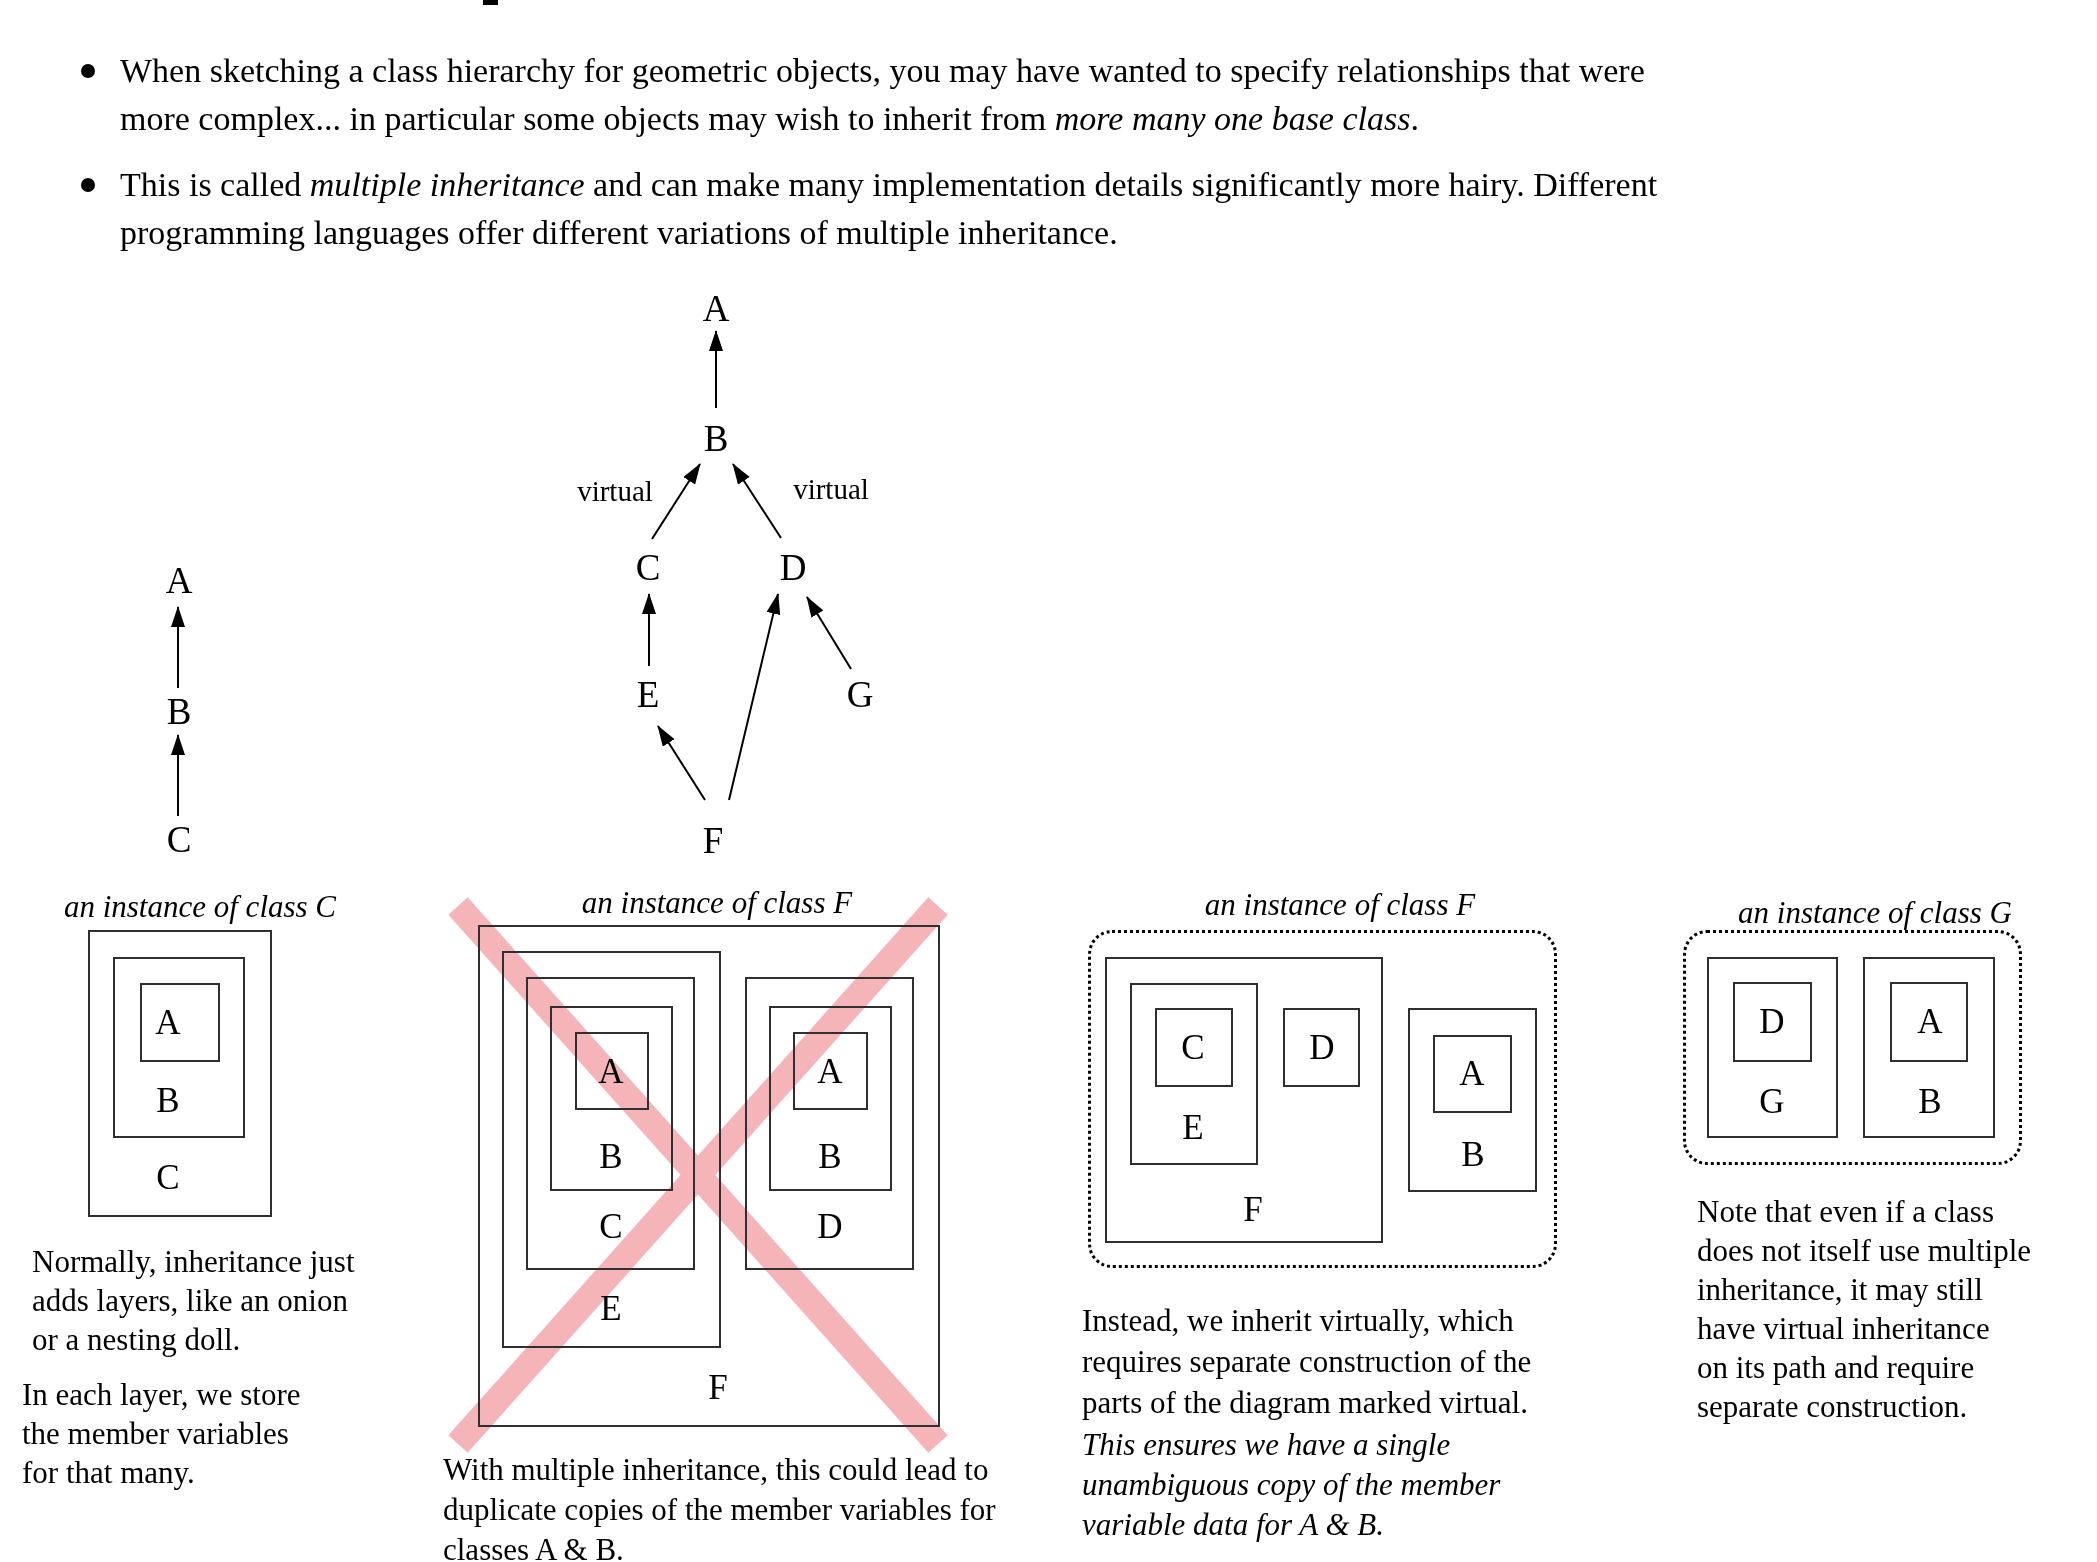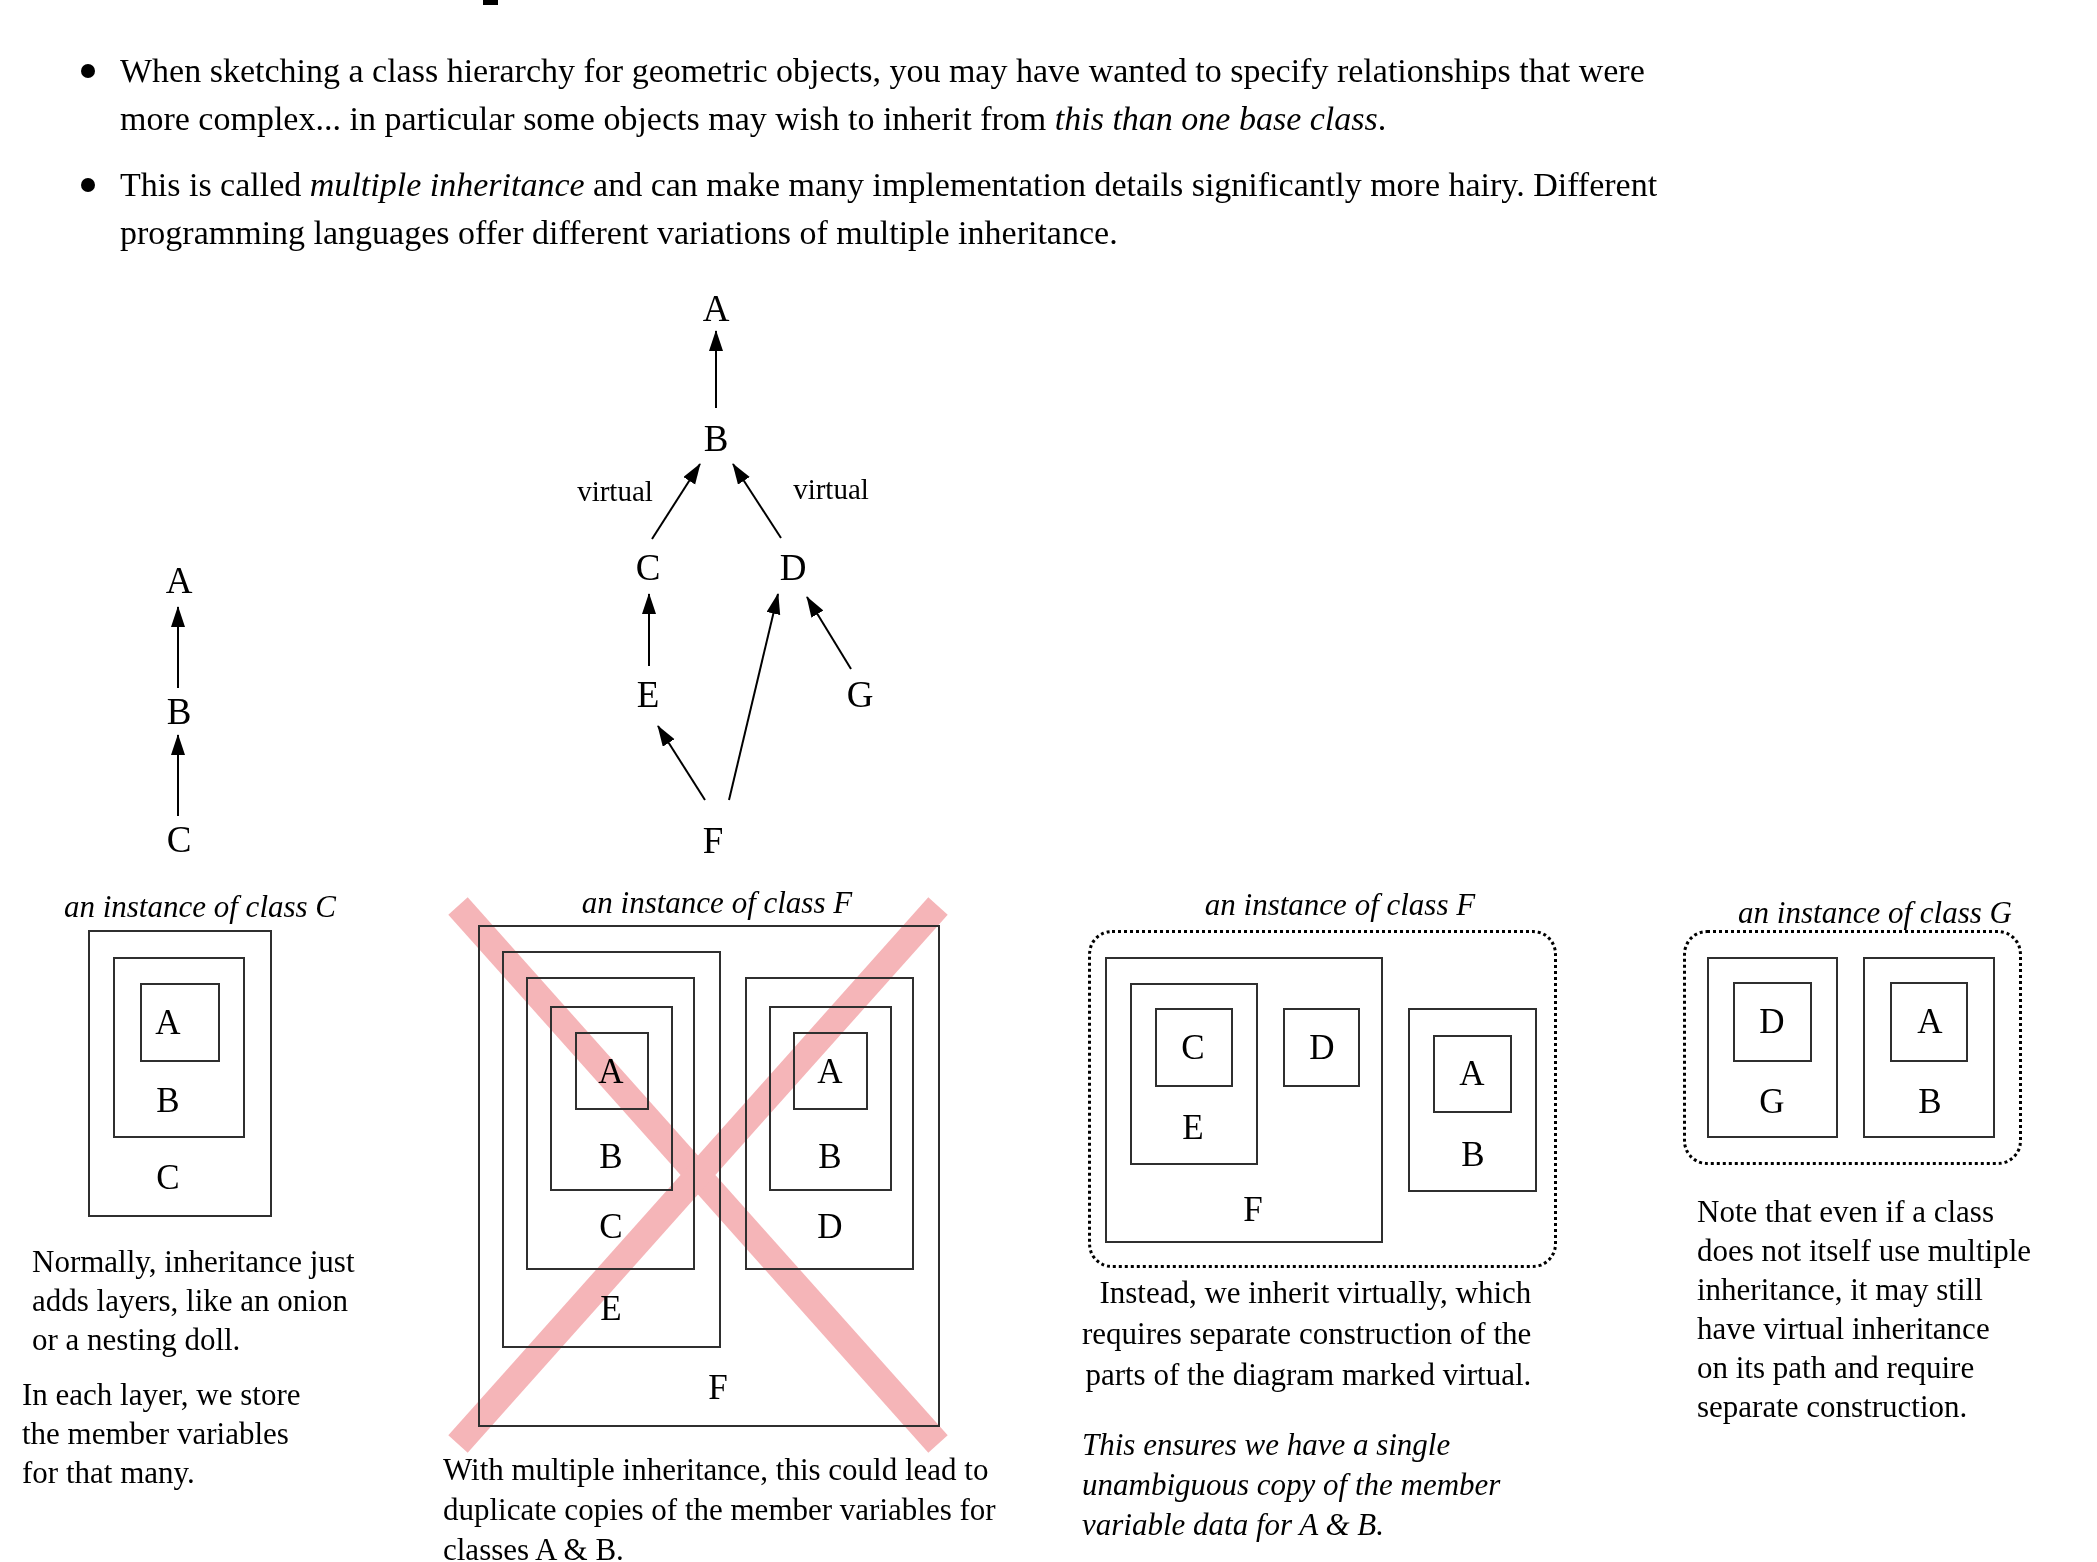--- a/index.html
+++ b/index.html
@@ -53,21 +53,21 @@
     <line x1="851" y1="669" x2="807" y2="597" marker-end="url(#arrow)"></line>
     <line x1="705" y1="800" x2="658" y2="726" marker-end="url(#arrow)"></line>
     <line x1="729" y1="800" x2="778" y2="594" marker-end="url(#arrow)"></line>
   </g>
 </svg>
 
 <div class="bullet" style="left:81px;top:47px;">
   <div class="bdot"></div>
   <div class="btext">
     <div><span>When sketching a class hierarchy for geometric objects, you may have wanted to specify relationships that were</span><span class="em"></span><span></span></div>
-    <div><span>more complex... in particular some objects may wish to inherit from </span><span class="em">this than one base class</span><span>.</span></div>
+    <div><span>more complex... in particular some objects may wish to inherit from </span><span class="em">more many one base class</span><span>.</span></div>
   </div>
 </div>
 
 <div class="bullet" style="left:81px;top:161px;">
   <div class="bdot"></div>
   <div class="btext">
     <div><span>This is called </span><span class="em">multiple inheritance</span><span> and can make many implementation details significantly more hairy. Different</span></div>
     <div><span>programming languages offer different variations of multiple inheritance.</span><span class="em"></span><span></span></div>
   </div>
 </div>
@@ -143,21 +143,21 @@
   <div class="box" style="left:1155px;top:1008px;width:78px;height:79px;"></div>
   <div class="box" style="left:1283px;top:1008px;width:77px;height:79px;"></div>
   <div class="box" style="left:1408px;top:1008px;width:129px;height:184px;"></div>
   <div class="box" style="left:1433px;top:1035px;width:79px;height:78px;"></div>
   <span class="lbl" style="left:1193px;top:1048px;">C</span>
   <span class="lbl" style="left:1322px;top:1048px;">D</span>
   <span class="lbl" style="left:1193px;top:1128px;">E</span>
   <span class="lbl" style="left:1253px;top:1210px;">F</span>
   <span class="lbl" style="left:1472px;top:1074px;">A</span>
   <span class="lbl" style="left:1473px;top:1155px;">B</span>
-  <div class="cap" style="left:1082px;top:1272px;line-height:41px;text-align:right;">
+  <div class="cap" style="left:1082px;top:1300px;line-height:41px;">
     <div>Instead, we inherit virtually, which</div>
     <div>requires separate construction of the</div>
     <div>parts of the diagram marked virtual.</div>
   </div>
   <div class="cap" style="left:1082px;top:1425px;line-height:40px;font-style:italic;">
     <div>This ensures we have a single</div>
     <div>unambiguous copy of the member</div>
     <div>variable data for A &amp; B.</div>
   </div>
 </div>

